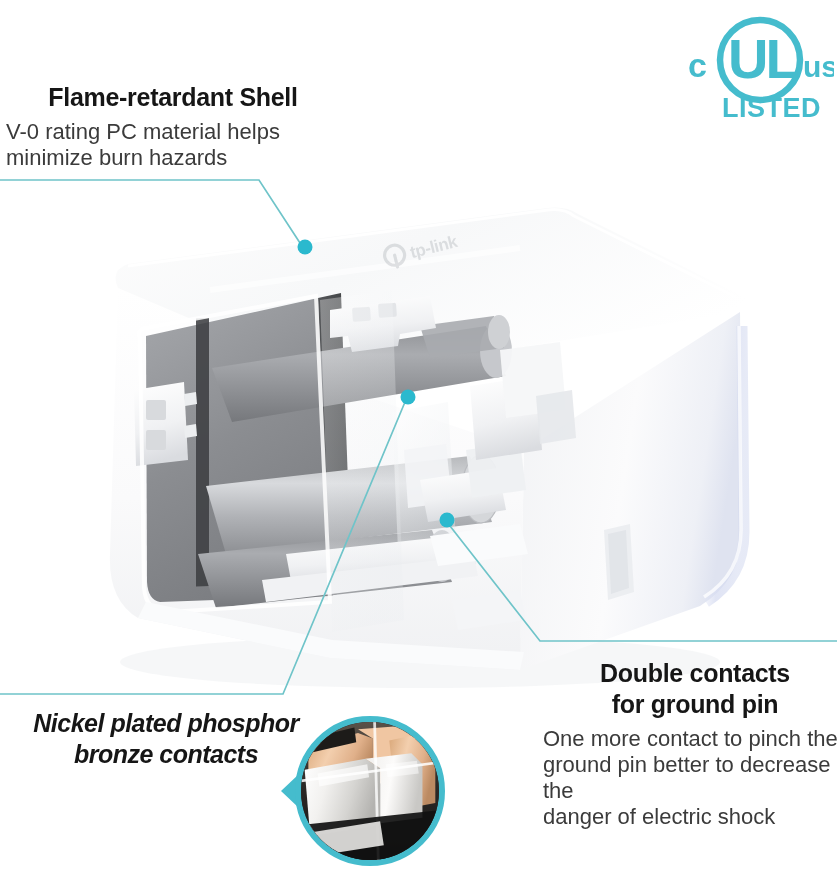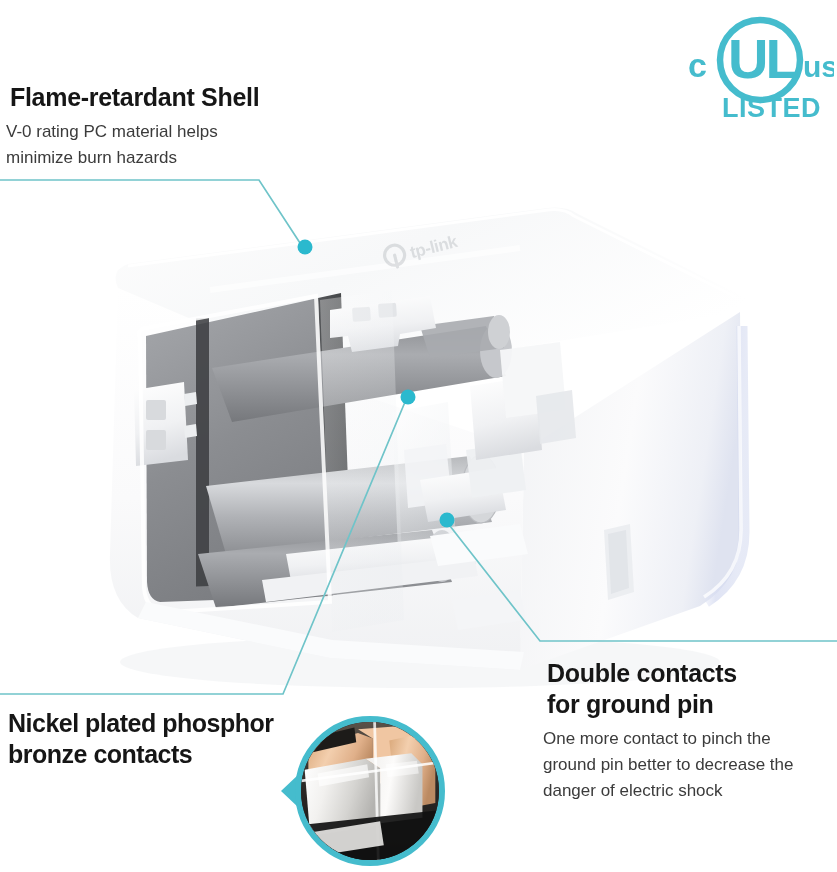--- a/index.html
+++ b/index.html
@@ -7,30 +7,30 @@
     width:837px;height:872px;overflow:hidden;position:relative;
     font-family:"Liberation Sans","DejaVu Sans",sans-serif;
     -webkit-font-smoothing:antialiased;
   }
   .stage{position:absolute;inset:0;width:837px;height:872px;overflow:hidden;background:#fff;}
 
   
   .callout{position:absolute;}
   .callout .ttl{
     font-weight:bold;color:#161616;letter-spacing:-0.3px;
-    font-size:25px;line-height:31px;margin:0 0 6px 4px;white-space:pre-line;
+    font-size:25px;line-height:31px;margin:0 0 6px 4px;white-space:pre-line;text-align:center;
   }
   .callout .body{
     font-weight:normal;color:#3b3b3b;
-    font-size:17px;line-height:26px;margin:0;white-space:pre-line;
+    font-size:22px;line-height:26px;margin:0;white-space:pre-line;
   }
 
   #co-flame{left:6px;top:82px;width:330px;}
   #co-nickel{left:4px;top:708px;width:320px;}
-  #co-nickel .ttl{letter-spacing:-0.5px;}
+  #co-nickel .ttl{letter-spacing:-0.5px;font-style:italic;}
   #co-double{left:543px;top:658px;width:300px;}
 
   
   #ul-logo{position:absolute;left:686px;top:14px;width:148px;height:108px;}
   #ul-logo svg{display:block;}
 
   
   #leaders{position:absolute;left:0;top:0;width:837px;height:872px;pointer-events:none;}
 
   

